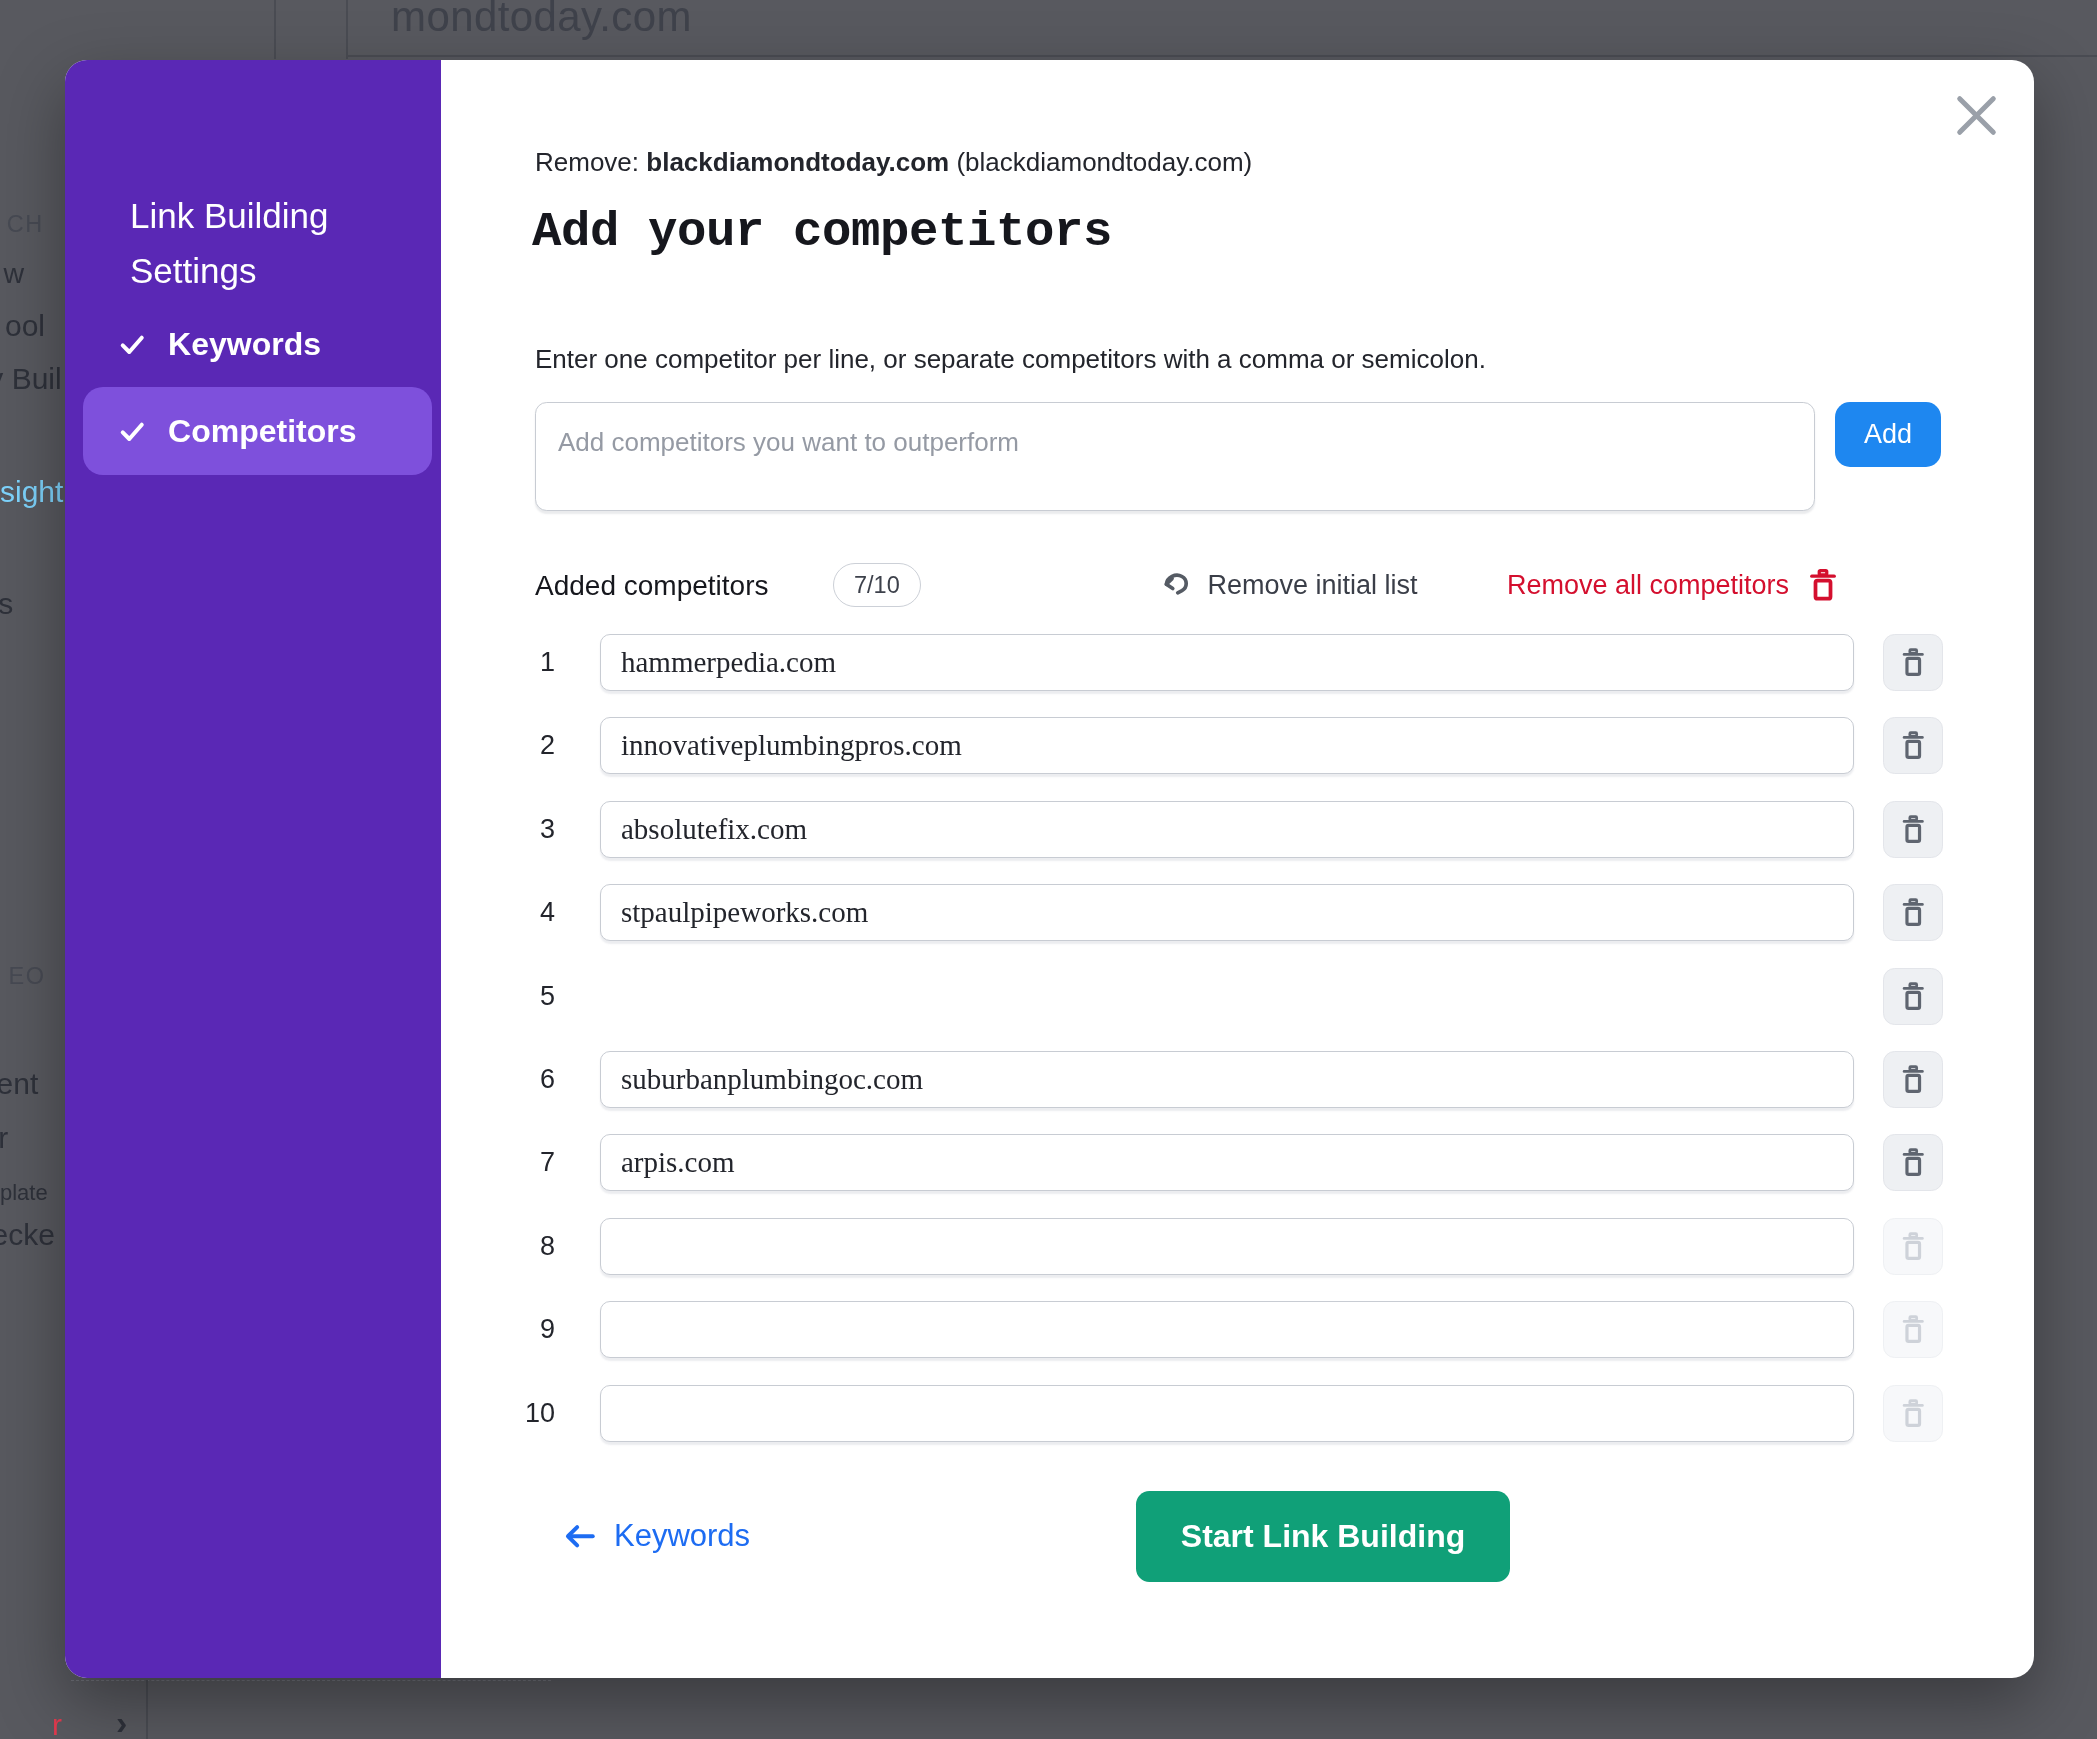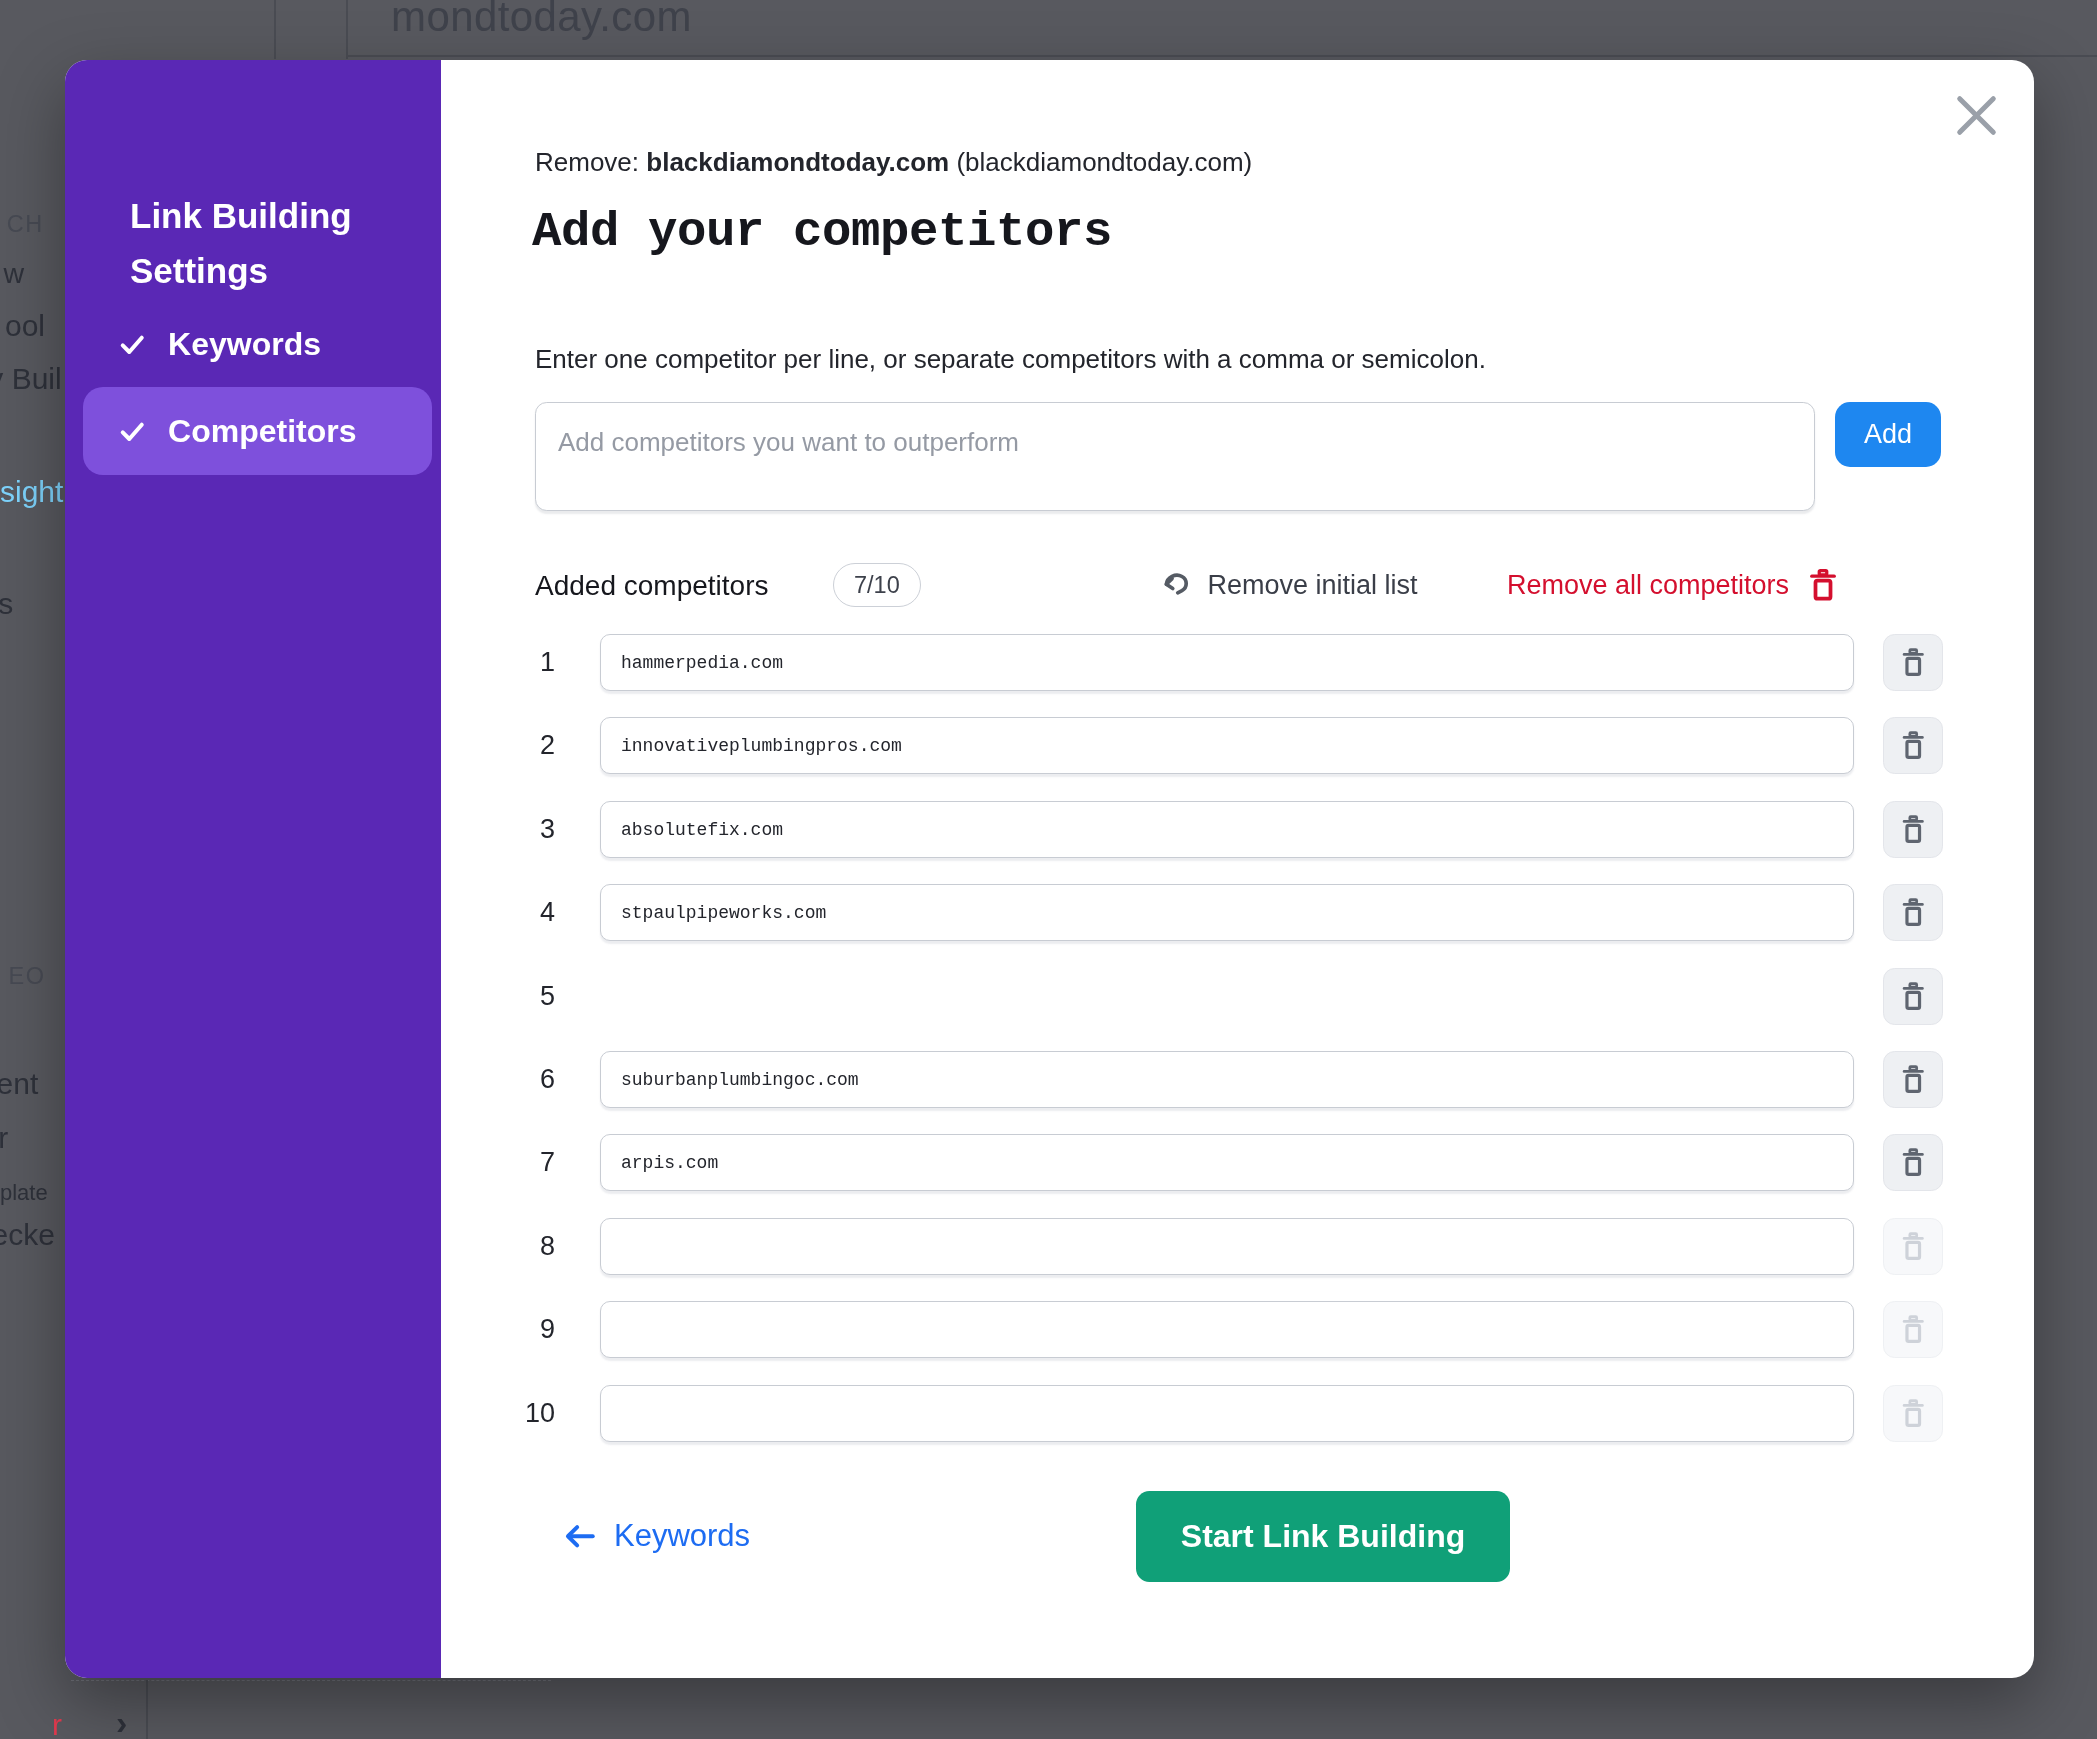--- a/index.html
+++ b/index.html
@@ -21,21 +21,21 @@
     position:absolute;left:65px;top:60px;width:1969px;height:1618px;
     background:#ffffff;border-radius:22px;
     box-shadow:0 25px 67px rgba(0,0,0,.35);
   }
   .sidebar{
     position:absolute;left:0;top:0;width:376px;height:100%;
     background:#5a28b5;border-radius:22px 0 0 22px;
   }
   .sidebar-title{
     position:absolute;left:65px;top:128px;
-    color:#ffffff;font-size:35px;font-weight:bold;line-height:55px;
+    color:#ffffff;font-size:35px;font-weight:normal;line-height:55px;
   }
   .side-item{
     position:absolute;left:17.6px;width:349px;height:88px;
     display:flex;align-items:center;gap:22px;
     color:#ffffff;font-size:32px;font-weight:bold;
     border-radius:20px;padding-left:35px;box-sizing:border-box;
     cursor:pointer;
   }
   .side-item.active{background:#7e50dc;}
   .check-icon{width:28.5px;height:28.5px;flex:0 0 auto;}
@@ -73,21 +73,21 @@
   }
   .rows{position:absolute;left:0;top:0;width:100%;}
   .comp-row{position:absolute;left:0;width:100%;height:57px;}
   .row-num{
     position:absolute;left:445px;width:45px;height:57px;line-height:57px;
     text-align:right;font-size:27px;color:#23252c;
   }
   .row-input{
     position:absolute;left:535px;width:1254px;height:57px;box-sizing:border-box;
     border:1.7px solid #c8ccd3;border-radius:10px;outline:none;
-    font-family:Liberation Mono, monospace;font-size:18px;color:#23252c;
+    font-family:Liberation Serif, serif;font-size:29px;color:#23252c;
     padding:0 20px;box-shadow:0 2.5px 1.7px rgba(170,175,185,.22);
   }
   .row-trash{
     position:absolute;left:1818px;width:60px;height:57px;box-sizing:border-box;
     background:#eef0f3;border:1.7px solid #e3e5ea;border-radius:11.7px;
     display:flex;align-items:center;justify-content:center;cursor:pointer;
   }
   .row-trash svg{width:28.5px;height:32px;}
   .row-trash.disabled{background:#f7f8fa;border-color:#eef0f3;cursor:default;}
   .back-link{

